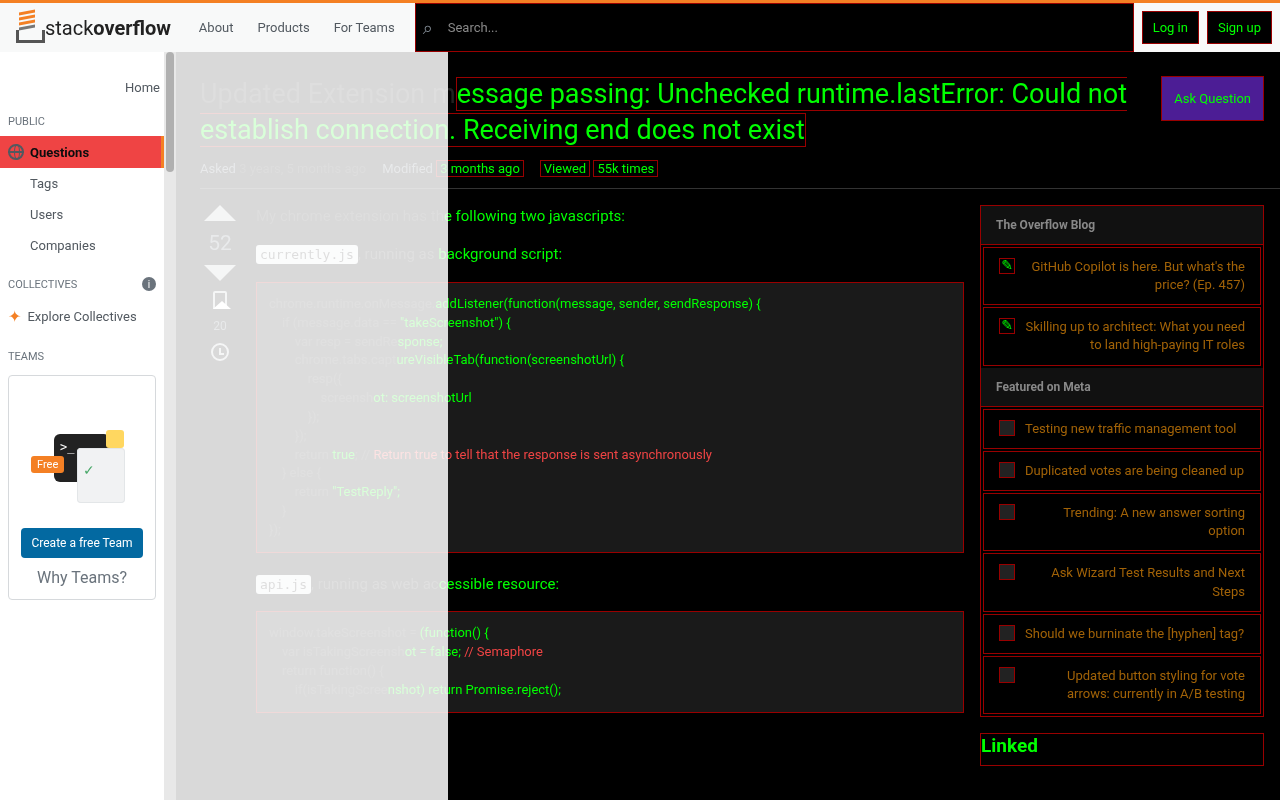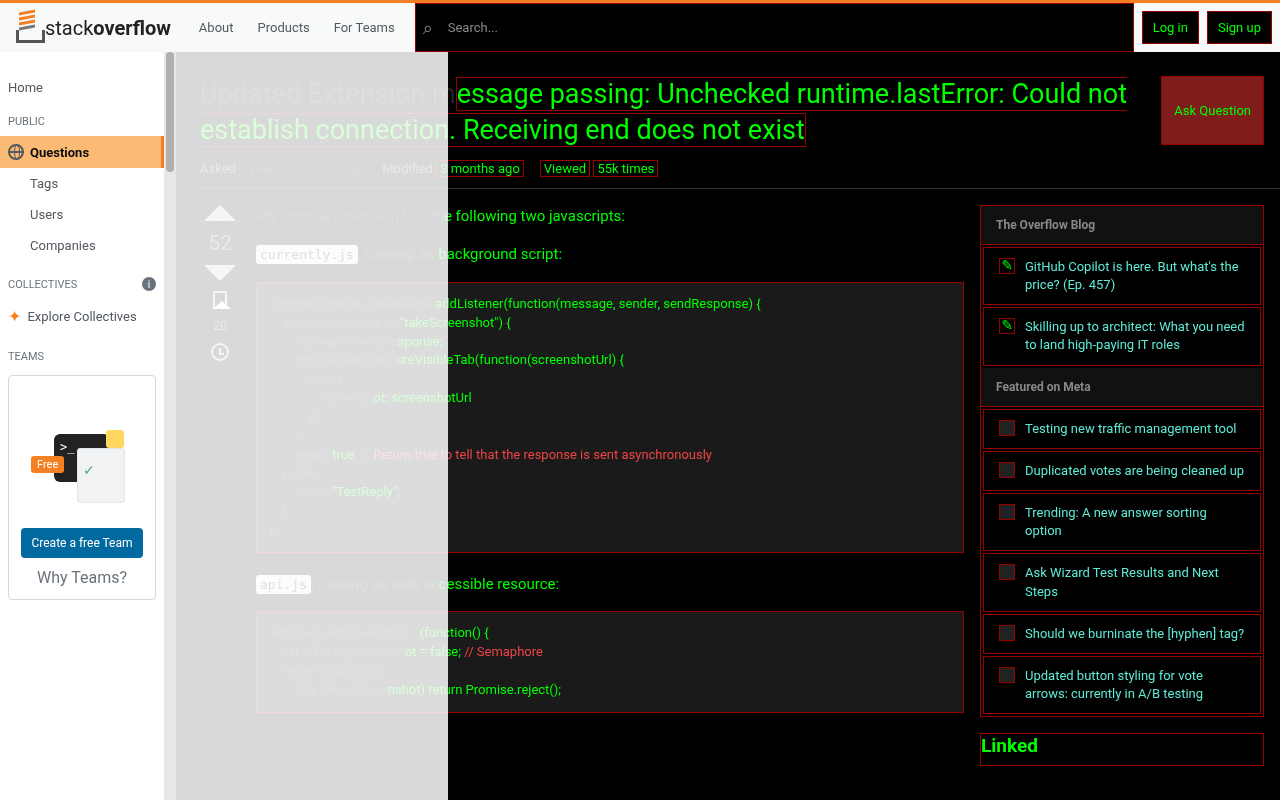--- a/index.html
+++ b/index.html
@@ -19,21 +19,21 @@
 .search { width:100%; height:49px; background:#000; border:1px solid #900; color:#0f0; padding:0 10px 0 32px; font-size:13px; }
 .search::placeholder { color:#888; }
 .auth { display:flex; gap:8px; margin-left:8px; }
 .btn-login, .btn-signup { padding:8px 10px; border:1px solid #900; background:#000; color:#0f0; font-size:13px; }
 .body-row { display:flex; flex:1; overflow:hidden; position:relative; }
 .veil { position:absolute; left:0; top:0; bottom:0; width:448px; background:rgba(255,255,255,0.85); pointer-events:none; z-index:5; }
 .sidebar { width:164px; background:#fff; padding-top:24px; font-size:13px; color:#525960; position:relative; z-index:6; }
 .sidebar .home { padding:4px 4px 4px 8px; display:block; margin-bottom:16px; }
 .sidebar .sec-label { padding:0 8px; font-size:11px; color:#6a737c; margin-bottom:8px; display:flex; justify-content:space-between; align-items:center; }
 .sidebar .nav-item { display:flex; align-items:center; padding:8px 6px 8px 8px; gap:6px; }
-.sidebar .nav-item.active { background:#fdba74; font-weight:bold; color:#0c0d0e; border-right:3px solid #f48024; }
+.sidebar .nav-item.active { background:#ef4444; font-weight:bold; color:#0c0d0e; border-right:3px solid #f48024; }
 .sidebar .nav-item.sub { padding-left:30px;text-align:right; }
 .sidebar .teams-box { margin:12px 8px 0; border:1px solid #d6d9dc; border-radius:4px; padding:12px; font-size:13px; color:#3b4045; }
 .sidebar .teams-box b { font-weight:bold; }
 .sidebar .illus { height:120px; display:flex; align-items:center; justify-content:center; margin:10px 0; position:relative; }
 .term { width:56px; height:48px; background:#222; border-radius:6px; color:#fff; padding:6px; font-family:monospace; font-size:12px; position:relative; }
 .term .speech { position:absolute; right:-14px; top:-4px; width:18px; height:18px; background:#ffd760; border-radius:3px; }
 .free-badge { position:absolute; left:10px; top:58px; background:#f48024; color:#fff; padding:2px 6px; font-size:11px; border-radius:3px; }
 .cardstack { position:absolute; right:18px; bottom:15px; width:48px; height:55px; background:#f1f2f3; border-radius:4px; box-shadow: inset 0 0 0 1px #e3e6e8; }
 .cardstack::before { content:"✓"; position:absolute; left:6px; top:14px; color:#48a868; font-size:14px; }
 .btn-create { display:block; width:100%; background:#0369a1; color:#fff; border:none; padding:8px 0; font-size:12px; border-radius:4px; }
@@ -42,21 +42,21 @@
 .globe::before { content:""; position:absolute; left:4px; top:-2px; bottom:-2px; width:4px; border:1.5px solid #525960; border-radius:50%; }
 .globe::after { content:""; position:absolute; top:5px; left:-2px; right:-2px; height:1.5px; background:#525960; }
 .info-icon { width:14px; height:14px; border-radius:50%; background:#6a737c; color:#fff; font-size:10px; display:inline-flex; align-items:center; justify-content:center; }
 .star-icon { color:#f48024; font-size:16px; }
 .scroll-gutter { width:12px; background:#e8e8e8; position:relative; z-index:6; }
 .scroll-thumb { position:absolute; left:2px; right:2px; top:0; height:120px; background:#b0b0b0; border-radius:4px; }
 .content { flex:1; display:flex; flex-direction:column; padding:24px 0 0 24px; color:#ddd; }
 .q-header { display:flex; gap:16px; padding-right:16px; }
 .q-title { font-size:27px; font-weight:400; line-height:1.35; flex:1; }
 .q-title .left-part { color:#222; }
-.ask-btn { background:#7f1d1d; border:1px solid #900; color:#0f0; padding:26px 12px; font-size:13px; white-space:nowrap; align-self:flex-start; }
+.ask-btn { background:#4c1d95; border:1px solid #900; color:#0f0; padding:14px 12px; font-size:13px; white-space:nowrap; align-self:flex-start; }
 .meta-row { display:flex; gap:16px; margin-top:12px; padding-bottom:12px; border-bottom:1px solid #333; font-size:13px; color:#6a737c; }
 .meta-row .lbl { color:#6a737c; }
 .meta-row .val2 { color:#0f0; border:1px solid #900; padding:0 3px; }
 .meta-row .val1 { color:#222; }
 .main-cols { display:flex; gap:16px; padding-top:16px; flex:1; overflow:hidden; }
 .q-col { display:flex; gap:16px; flex:1; }
 .votes { display:flex; flex-direction:column; align-items:center; gap:10px; width:40px; color:#888; }
 .vote-arrow { width:0; height:0; border-left:16px solid transparent; border-right:16px solid transparent; }
 .vote-up { border-bottom:16px solid #babfc4; }
 .vote-down { border-top:16px solid #babfc4; }
@@ -74,25 +74,25 @@
 pre.code { background:#1a1a1a; border:1px solid #900; padding:12px; font-family:Consolas,monospace; font-size:13px; line-height:1.45; overflow-x:auto; margin-bottom:20px; white-space:pre; color:#ccc; }
 pre.code .cL { color:#333; } 
 pre.code .kw { color:#0f0; }
 pre.code .str { color:#0f0; }
 pre.code .cmt { color:#ef4444; }
 .right-col { width:300px; padding-right:16px; }
 .widget { border:1px solid #900; margin-bottom:16px; }
 .widget .whdr { background:#111; padding:12px 15px; font-size:12px; font-weight:bold; color:#888; border-bottom:1px solid #900; }
 .widget ul { list-style:none; }
 .widget li { display:flex; gap:10px; padding:10px 15px; font-size:13px; line-height:1.4; border:1px solid #900; margin:2px; }
-.widget li a { color:#5eead4; }
+.widget li a { color:#a16207; }
 .pencil-icon { color:#0f0; font-size:14px; flex-shrink:0; border:1px solid #900; width:16px; height:16px; display:flex;align-items:center;justify-content:center;}
 .meta-icon { width:16px; height:16px; background:#222; flex-shrink:0; border:1px solid #900; }
 .linked-hdr { font-size:19px; color:#0f0; padding:0 0 8px; border:1px solid #900; }
-a { text-decoration:none; }
+a { text-decoration:none;text-align:right; }
 </style>
 </head>
 <body>
 
 <div class="page">
 
   <div class="topbar">
     <div class="logo-wrap">
       <div class="logo-icon"></div>
       <span class="logo-text">stack<b>overflow</b></span>

